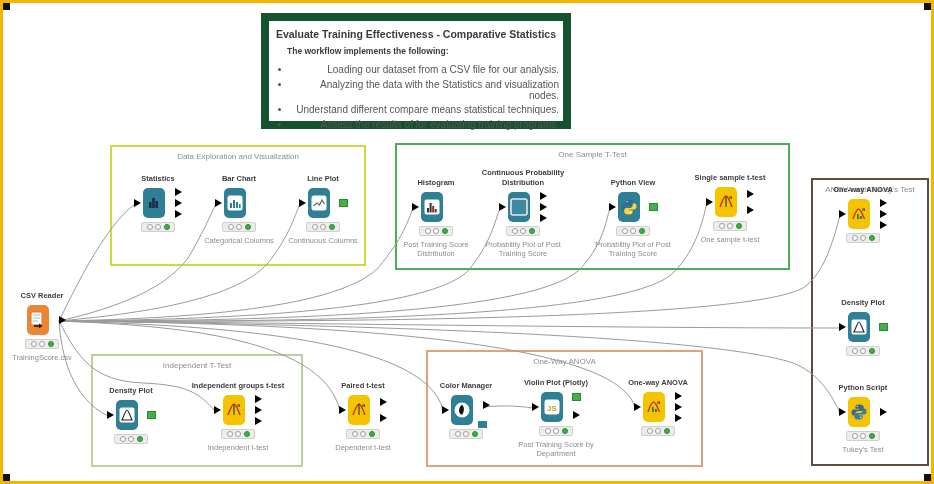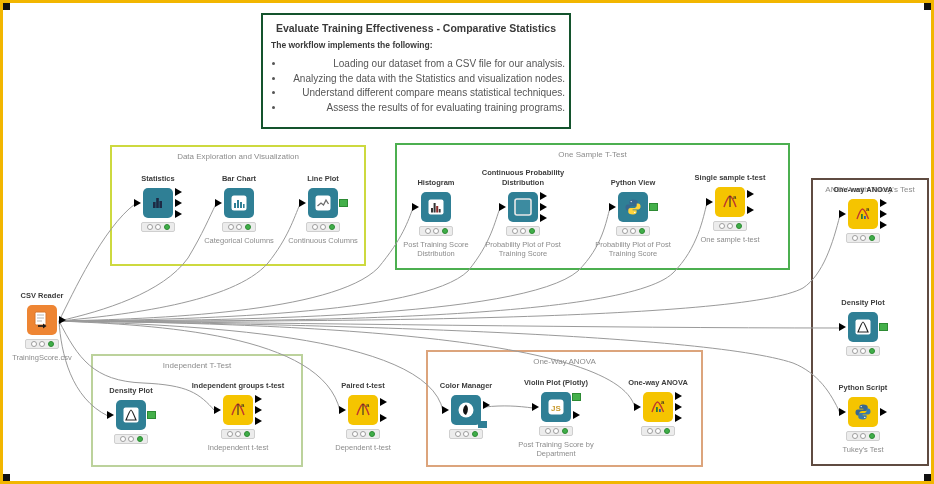--- a/index.html
+++ b/index.html
@@ -7,36 +7,36 @@
     position:relative;width:934px;height:484px;box-sizing:border-box;
     background:#ffffff;border:3px solid #f2b600;overflow:hidden;
     font-family:"Liberation Sans", sans-serif;
   }
   .handle{position:absolute;width:7px;height:7px;background:#111;z-index:9;}
   
   .gbox{position:absolute;box-sizing:border-box;background:transparent;z-index:1;}
   .gbox .ghead{margin-top:5px;text-align:center;font-size:8px;color:#8c8c8c;}
   
   #titlebox{position:absolute;left:258px;top:10px;width:310px;height:116px;
-    box-sizing:border-box;border:2px solid #14532d;z-index:1;background:#fff;}
+    box-sizing:border-box;border:8px solid #14532d;z-index:1;background:#fff;}
   #titlebox h1{margin:7px 6px 0;font-size:10.5px;text-align:center;color:#3a3a3a;}
-  #titlebox .sub{margin:6px 0 0 8px;font-size:8.5px;font-weight:bold;color:#3a3a3a;}
+  #titlebox .sub{margin:6px 0 0 18px;font-size:8.5px;font-weight:bold;color:#3a3a3a;}
   #titlebox ul{margin:8px 0 0 14px;padding:0 4px 0 8px;}
   #titlebox li{font-size:10px;color:#555;margin-bottom:3.5px;text-align:right;}
   
   #wires{position:absolute;left:0;top:0;z-index:2;}
   #wires path{stroke:#9a9a9a;stroke-width:1;fill:none;}
   
   .node{position:absolute;width:96px;display:flex;flex-direction:column;align-items:center;z-index:3;}
   .node.w120{width:120px;justify-content:flex-end;}
   .nlabel{font-size:7.5px;font-weight:bold;color:#3c3c3c;text-align:center;
     white-space:nowrap;line-height:10px;margin-bottom:4px;}
   .nlabel.wrap{white-space:normal;width:96px;}
   .nbody{position:relative;width:30px;height:30px;}
-  .icon{width:30px;height:30px;border-radius:5px;box-sizing:border-box;
+  .icon{width:22px;height:30px;border-radius:5px;box-sizing:border-box;
     display:flex;align-items:center;justify-content:center;}
   .icon.teal{background:#2f7f95;}
   .icon.yellow{background:#f5c400;}
   .icon.orange{background:#ee8533;}
   .tri{position:absolute;width:0;height:0;border-top:4px solid transparent;
     border-bottom:4px solid transparent;border-left:7px solid #000;}
   .pin{left:-9px;top:11px;}
   .po1{right:-9px;top:11px;}
   .po3a{right:-9px;top:0px;}
   .po3b{right:-9px;top:11px;}

